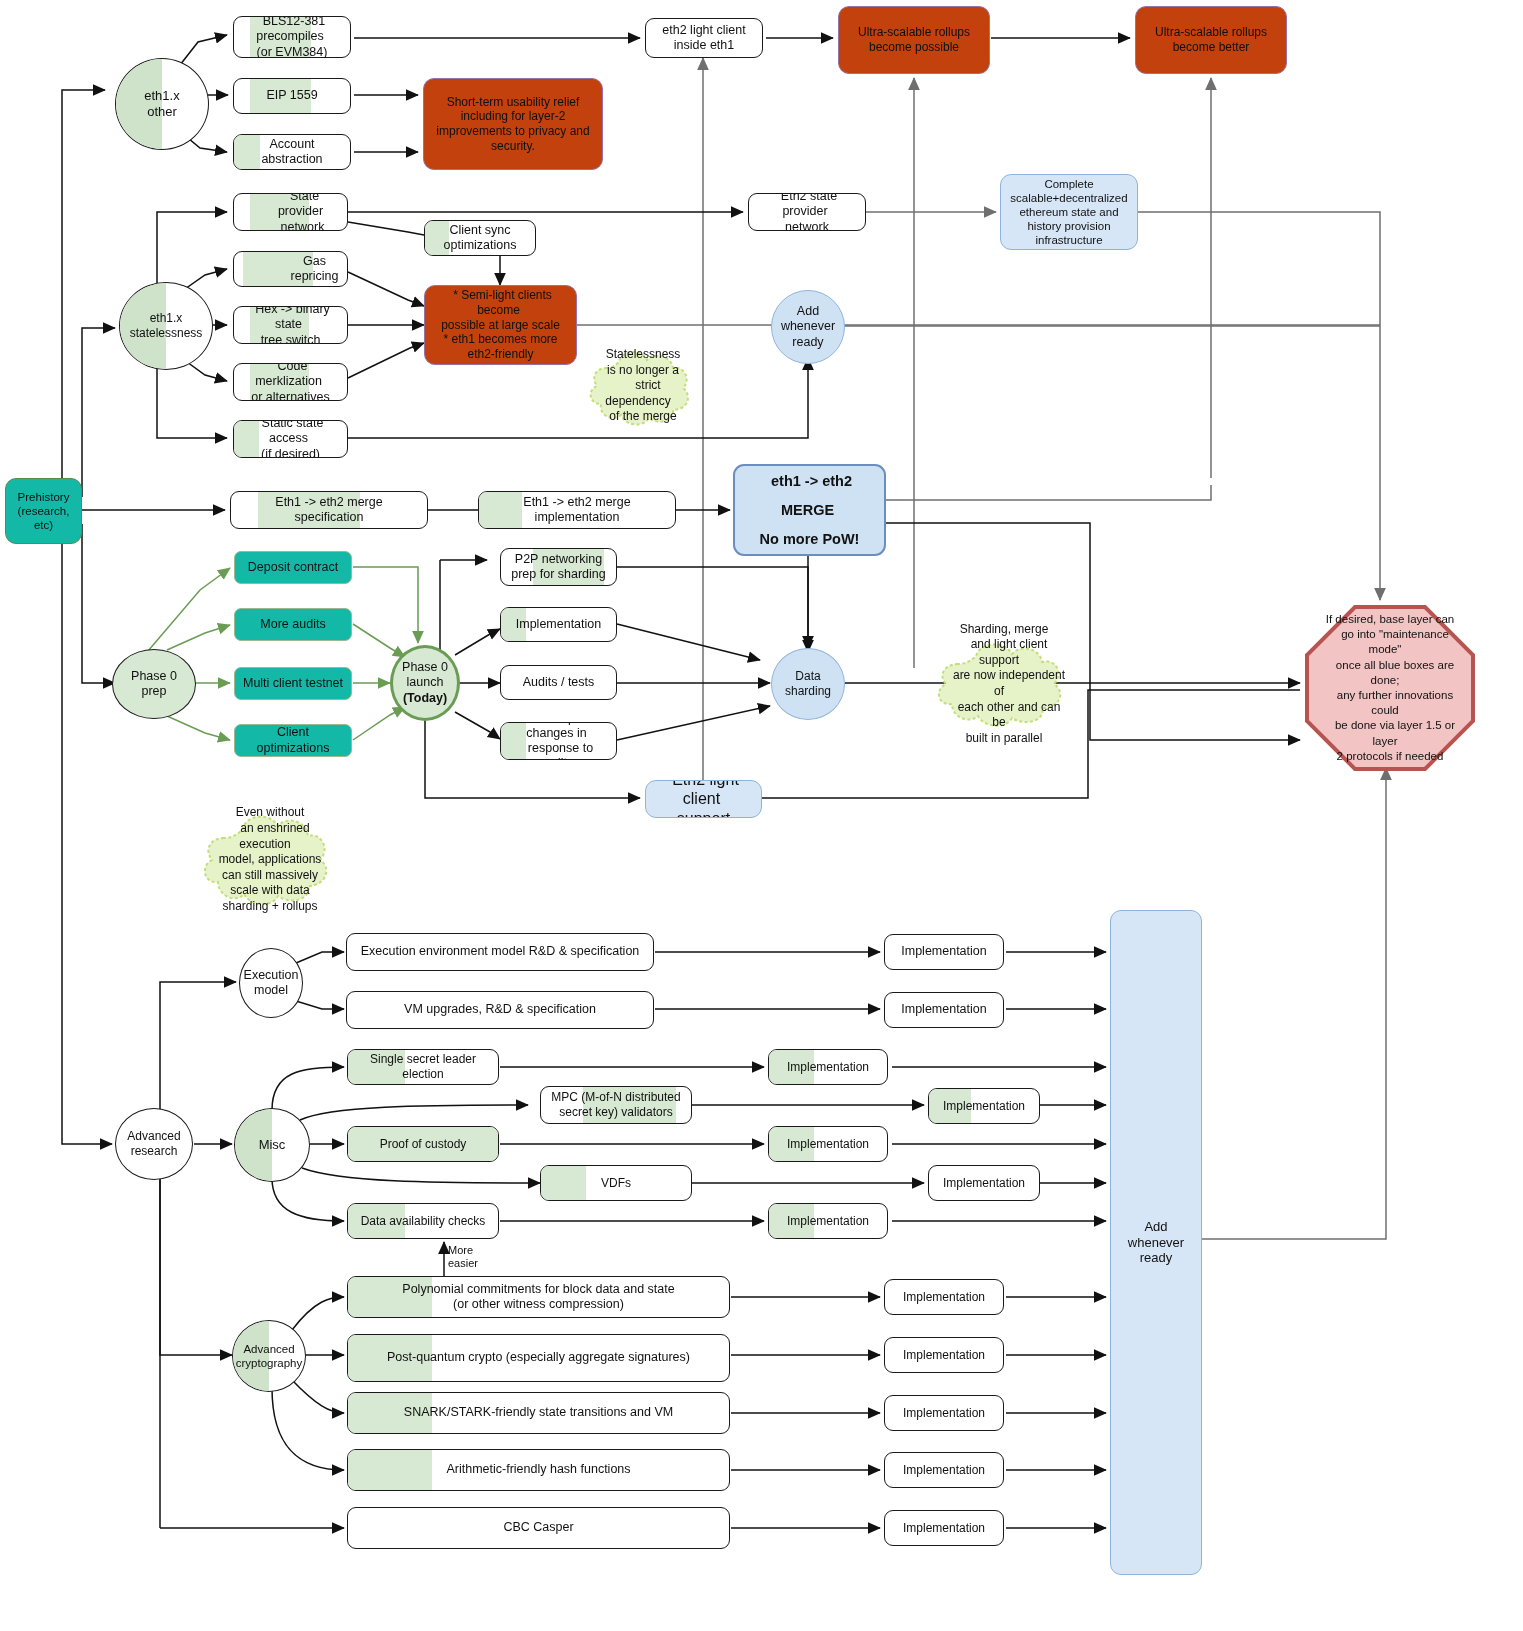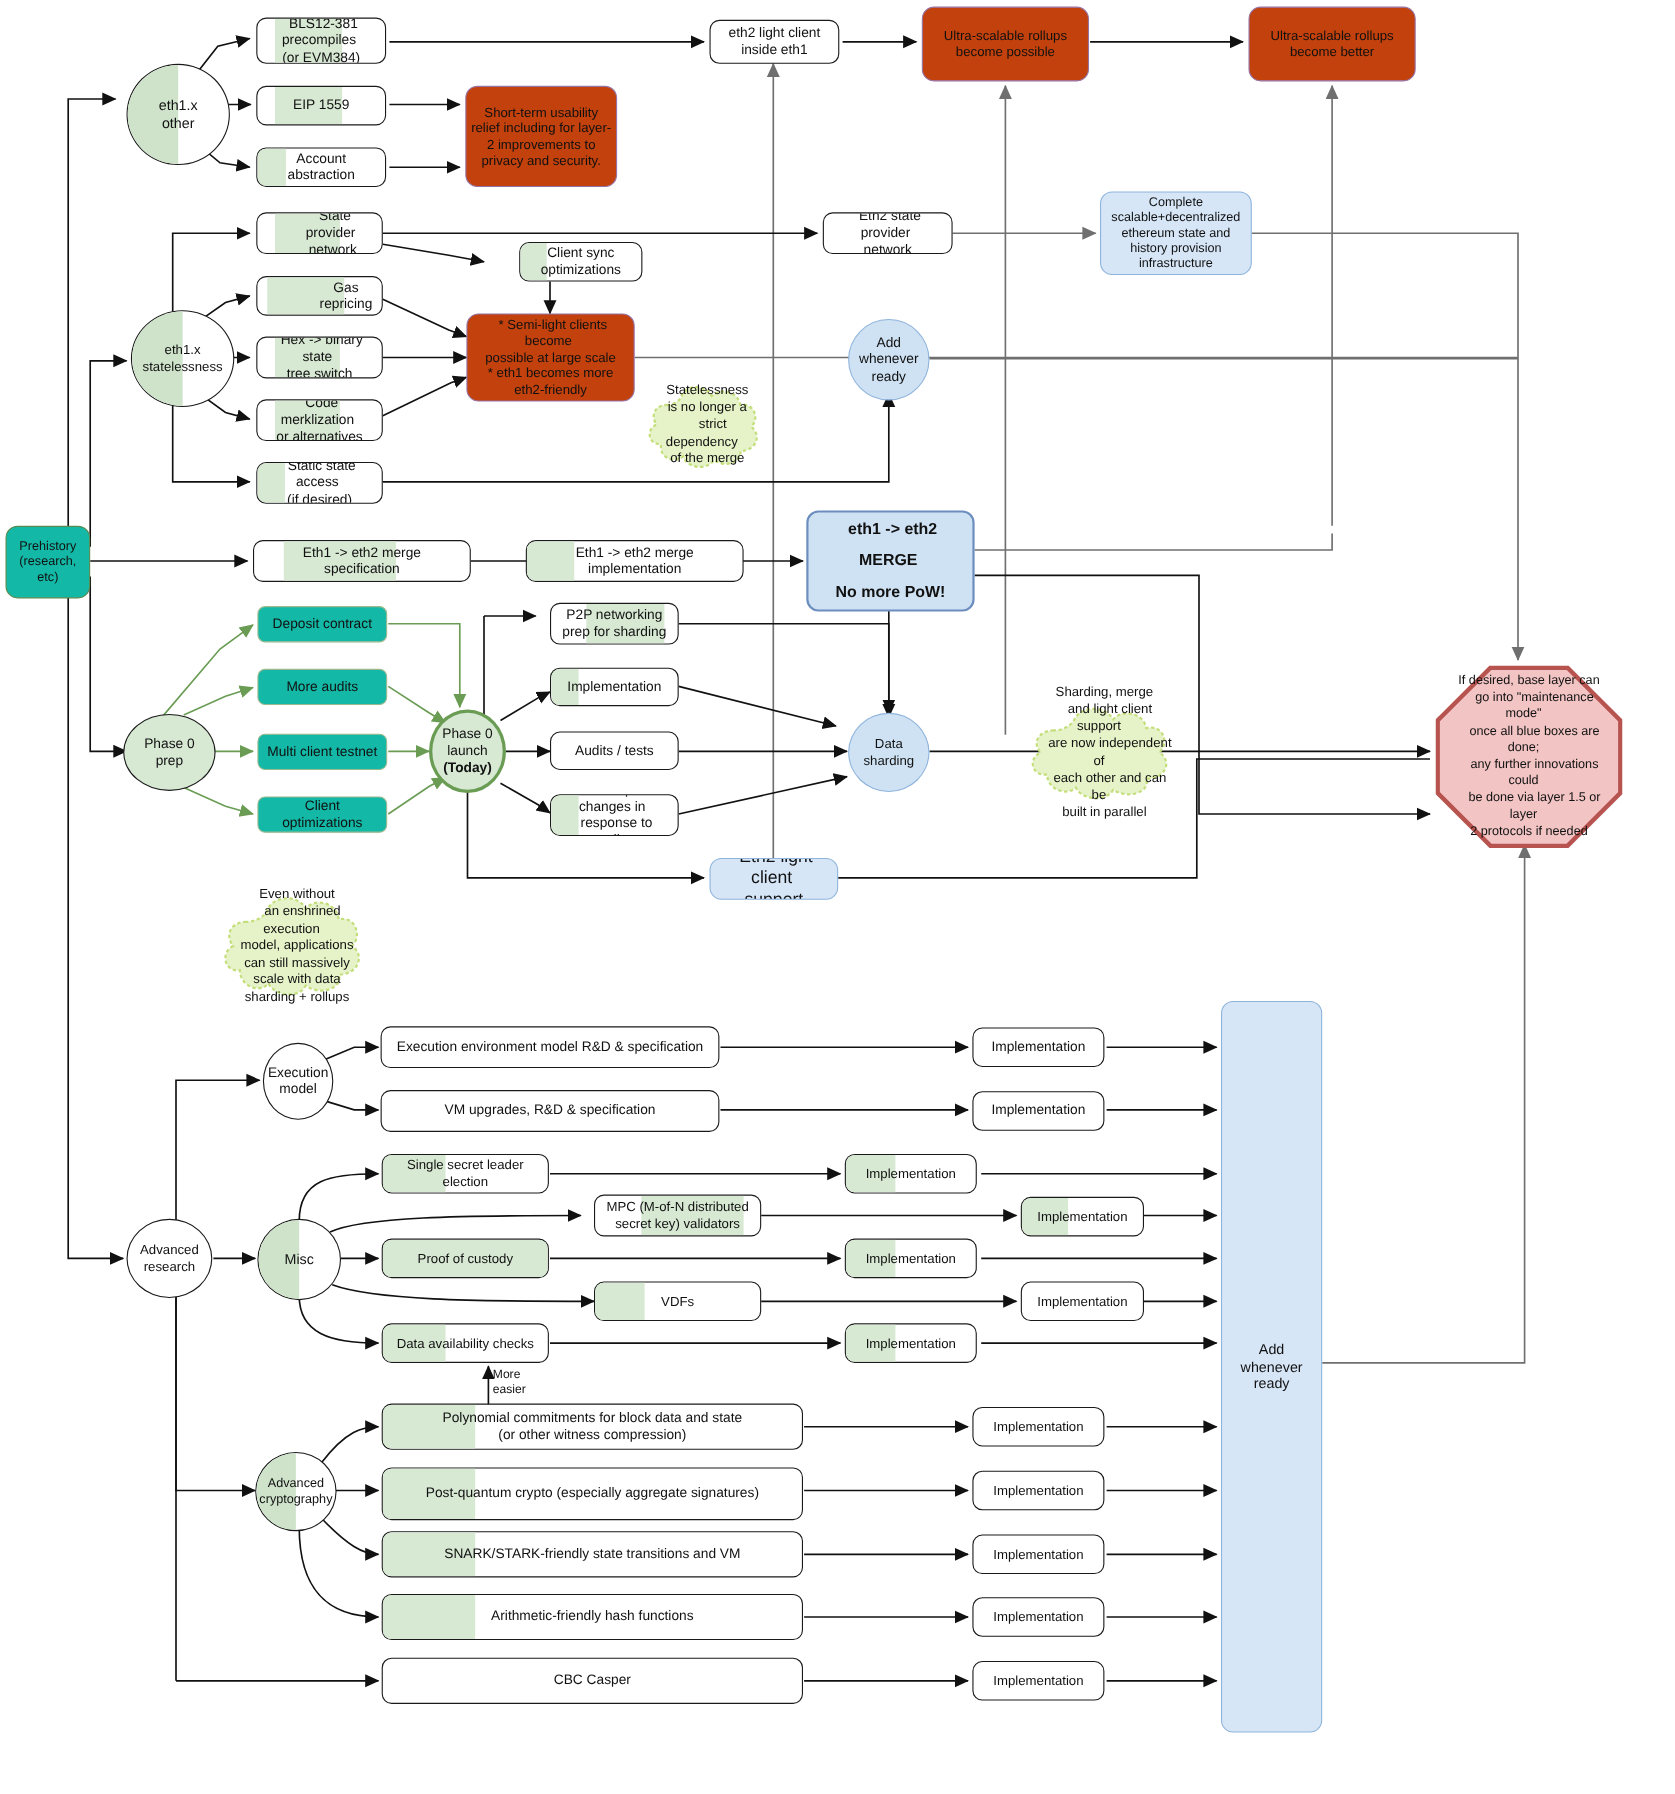--- a/index.html
+++ b/index.html
@@ -223,21 +223,21 @@
 </div>
 
 <div class="node rbox hl hl-m" style="left:233px;top:78px;width:118px;height:36px;">
   <span>EIP 1559</span>
 </div>
 
 <div class="node rbox hl hl-w" style="left:233px;top:134px;width:118px;height:36px;">
   <span>Account abstraction</span>
 </div>
 
-<div class="node purple" style="left:423px;top:78px;width:138px;height:92px;font-size:12px;">
+<div class="node purple" style="left:423px;top:78px;width:180px;height:92px;font-size:12px;">
   <span>Short-term usability relief including for layer-2 improvements to privacy and security.</span>
 </div>
 
 <div class="node rbox" style="left:645px;top:18px;width:118px;height:40px;">
   <span>
     <span>eth2 light client</span><br>
     <span>inside eth1</span>
   </span>
 </div>
 
@@ -262,21 +262,21 @@
   </span>
 </div>
 
 <div class="node rbox hl hl-m" style="left:233px;top:193px;width:115px;height:38px;padding-left:24px;">
   <span>
     <span>State provider</span><br>
     <span>network</span>
   </span>
 </div>
 
-<div class="node rbox hl hl-w" style="left:472px;top:220px;width:112px;height:36px;">
+<div class="node rbox hl hl-w" style="left:424px;top:220px;width:112px;height:36px;">
   <span>
     <span>Client sync</span><br>
     <span>optimizations</span>
   </span>
 </div>
 
 <div class="node rbox hl hl-c" style="left:233px;top:251px;width:115px;height:36px;padding-left:48px;">
   <span>Gas repricing</span>
 </div>
 

